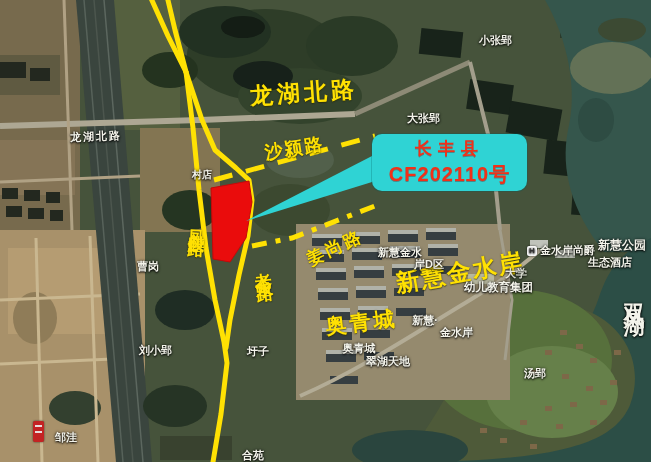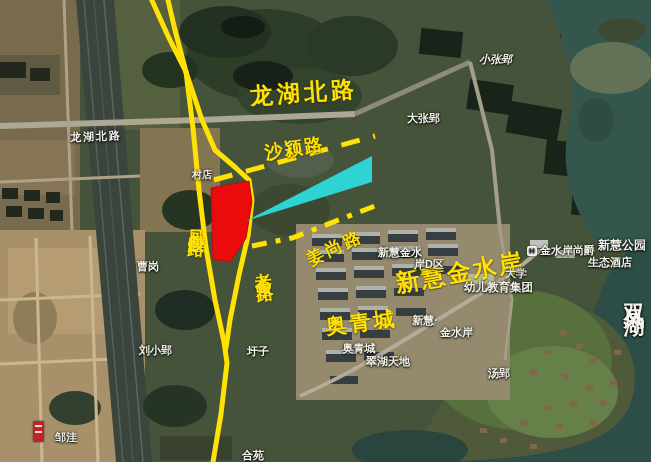--- a/index.html
+++ b/index.html
@@ -196,31 +196,35 @@
     <g stroke="#ffe103" stroke-width="5" fill="none" stroke-linecap="butt">
       <polyline points="214,180 375,136" stroke-dasharray="19 14"></polyline>
       <polyline points="252,246 292,238 380,204" stroke-dasharray="15 9 5 9"></polyline>
     </g>
 
     <polygon points="211,188 249,181 252,202 246,238 230,262 213,259" fill="#ea0c0c" stroke="#c40909" stroke-width="1"></polygon>
 
     <polygon points="372,156 372,182 246,221" fill="#2fd3d4"></polygon>
   </svg>
 
+  <div id="callout">
+    <span class="c1">长丰县</span>
+    <span class="c2">CF202110号</span>
+  </div>
 
   <div class="lbl ylabel" style="left:249px;top:81px;font-size:23px;letter-spacing:4px;transform:rotate(-4deg);transform-origin:left top;">龙湖北路</div>
   <div class="lbl ylabel" style="left:263px;top:141px;font-size:18px;letter-spacing:2px;transform:rotate(-9deg);transform-origin:left top;">沙颍路</div>
   <div class="lbl ylabel vtext" style="left:186px;top:216px;font-size:17px;letter-spacing:5px;transform:rotate(3deg);transform-origin:center top;">凤麒路</div>
   <div class="lbl ylabel vtext" style="left:249px;top:259px;font-size:17px;letter-spacing:4px;transform:rotate(-7deg);transform-origin:center top;">老合水路</div>
   <div class="lbl ylabel" style="left:303px;top:250px;font-size:17px;letter-spacing:3px;transform:rotate(-25deg);transform-origin:left top;">姜尚路</div>
   <div class="lbl ylabel" style="left:324px;top:313px;font-size:21px;letter-spacing:3px;transform:rotate(-7deg);transform-origin:left top;">奥青城</div>
   <div class="lbl ylabel" style="left:393px;top:268px;font-size:24px;letter-spacing:2px;transform:rotate(-10deg);transform-origin:left top;">新慧金水岸</div>
 
   <div class="lbl wlabel" style="left:70px;top:129px;letter-spacing:2px;transform:rotate(-2deg);">龙湖北路</div>
-  <div class="lbl wlabel" style="left:479px;top:52px;font-style:italic;">小张郢</div>
+  <div class="lbl wlabel" style="left:479px;top:33px;">小张郢</div>
   <div class="lbl wlabel" style="left:407px;top:111px;">大张郢</div>
   <div class="lbl wlabel" style="left:192px;top:168px;font-size:10px;">村店</div>
   <div class="lbl wlabel" style="left:137px;top:229px;margin-top:30px;">曹岗</div>
   <div class="lbl wlabel" style="left:139px;top:343px;">刘小郢</div>
   <div class="lbl wlabel" style="left:247px;top:344px;">圩子</div>
   <div class="lbl wlabel" style="left:55px;top:430px;">邹洼</div>
   <div class="lbl wlabel" style="left:242px;top:448px;font-family:Liberation Mono, monospace;">合苑</div>
   <div class="lbl wlabel" style="left:378px;top:246px;line-height:12px;">
     <span>新慧金水</span>
     <span class="l2">岸D区</span>
@@ -233,17 +237,17 @@
   <div class="lbl wlabel" style="left:598px;top:237px;font-size:12px;text-align:right;">新慧公园</div>
   <div class="lbl wlabel ctr" style="left:404px;top:314px;width:42px;line-height:12px;">
     <span>新慧·</span>
     <span class="l2">金水岸</span>
   </div>
   <div class="lbl wlabel ctr" style="left:330px;top:342px;width:58px;line-height:12.5px;">
     <span>奥青城</span>
     <span class="l2">翠湖天地</span>
   </div>
   <div class="lbl wlabel" style="left:464px;top:280px;font-size:11.5px;">幼儿教育集团</div>
-  <div class="lbl wlabel" style="left:488px;top:366px;">汤郢</div>
+  <div class="lbl wlabel" style="left:524px;top:366px;">汤郢</div>
   <div class="lbl wlabel vtext" style="left:620px;top:287px;font-size:21px;font-weight:bold;letter-spacing:6px;">双凤湖</div>
 
   <div id="red-marker"></div>
 </div>
 
 </body></html>

